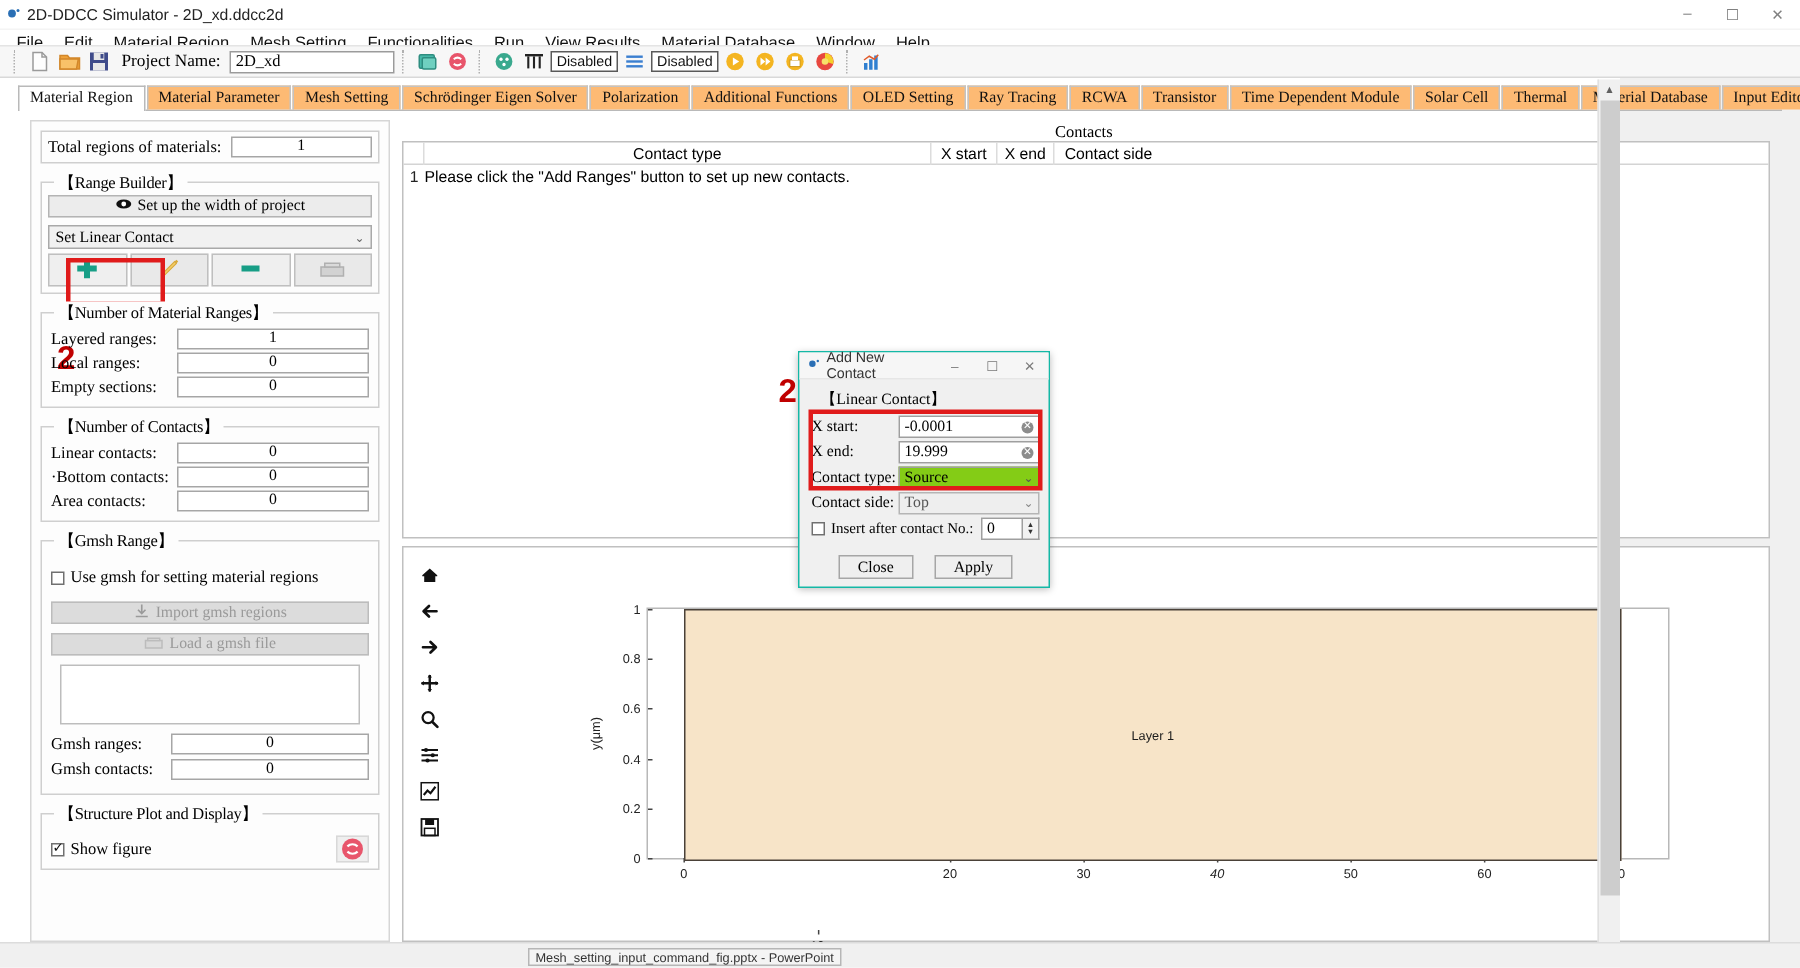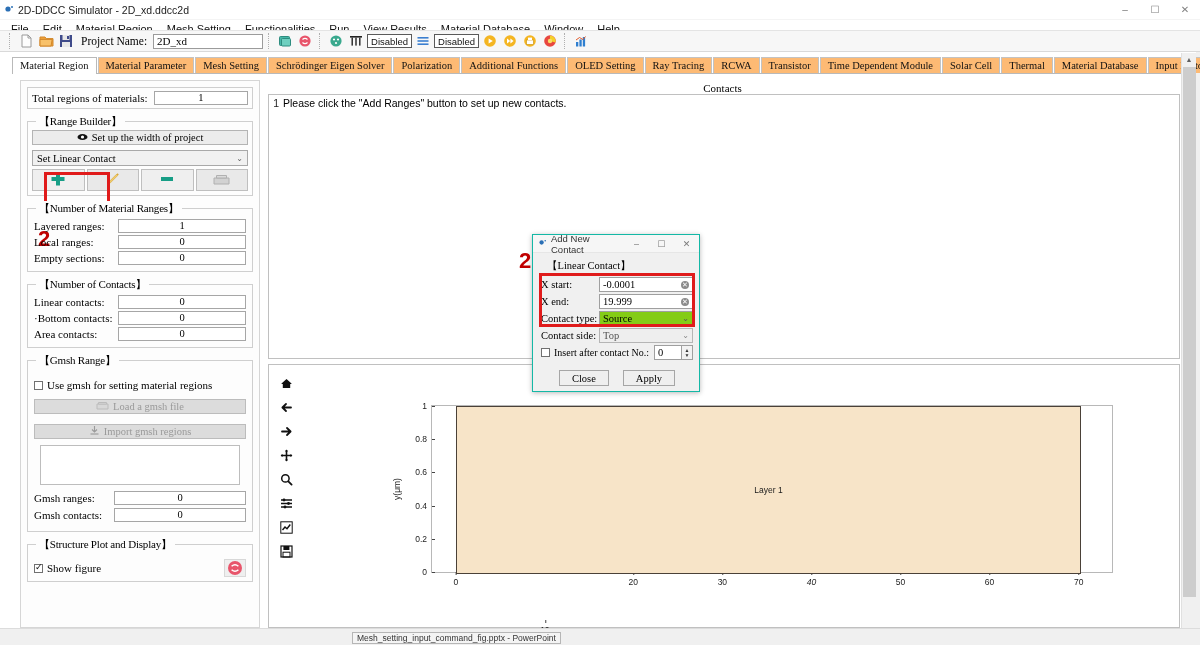--- a/index.html
+++ b/index.html
@@ -5,21 +5,21 @@
   * { box-sizing: border-box; }
   html, body {
     margin: 0; padding: 0;
     width: 1200px; height: 645px;
     overflow: hidden;
     background: #f0f0f0;
     font-family: "Liberation Serif", serif;
     font-size: 11px;
     color: #000;
   }
-  #app { position: relative; width: 1196px; height: 645px; background: #ffffff; }
+  #app { position: relative; width: 1080px; height: 645px; background: #ffffff; }
 
   
   .titlebar {
     position: absolute; left: 0; top: 0; width: 1200px; height: 20px;
     background: #ffffff; display: flex; align-items: center;
     font-family: "Liberation Sans", sans-serif; font-size: 10.5px;
     border-bottom: 1px solid #f4f4f4;
   }
   .tb-icon { width: 18px; text-align: center; font-size: 9px; color: #2a6fb5; }
   .tb-title { flex: 1; color: #222; }
@@ -493,38 +493,38 @@
     </div>
 
     <div class="group" style="margin-top:12px; padding-top:10px; padding-bottom:6px;">
       <div class="gtitle">【Gmsh Range】</div>
 
       <div class="row" style="margin:8px 2px 8px 2px;">
         <span class="cbx"></span>
         <label>Use gmsh for setting material regions</label>
       </div>
 
+      <div class="flatbtn" style="margin:10px 2px 6px 2px;">
+        <span>
+          <svg width="11" height="11" viewBox="0 0 11 11">
+              <path d="M5.5 1v5.5M3 4.5l2.5 2.5L8 4.5" stroke="#9a9a9a" stroke-width="1.1" fill="none"></path>
+              <path d="M1.5 9h8" stroke="#9a9a9a" stroke-width="1.1"></path>
+            </svg>
+        </span>
+        <span>Import gmsh regions</span>
+      </div>
+
       <div class="flatbtn" style="margin:6px 2px;">
         <span>
           <svg width="13" height="9" viewBox="0 0 13 9">
               <path d="M1 3h11v5H1z" fill="#d8d8d8" stroke="#bcbcbc"></path>
               <path d="M2.5 1.5h8V3h-8z" fill="#dedede" stroke="#bcbcbc"></path>
             </svg>
         </span>
         <span>Load a gmsh file</span>
-      </div>
-
-      <div class="flatbtn" style="margin:10px 2px 6px 2px;">
-        <span>
-          <svg width="11" height="11" viewBox="0 0 11 11">
-              <path d="M5.5 1v5.5M3 4.5l2.5 2.5L8 4.5" stroke="#9a9a9a" stroke-width="1.1" fill="none"></path>
-              <path d="M1.5 9h8" stroke="#9a9a9a" stroke-width="1.1"></path>
-            </svg>
-        </span>
-        <span>Import gmsh regions</span>
       </div>
 
       <div class="whitearea"></div>
 
       <div class="row" style="margin:3px 2px;">
         <label style="width:80px;">Gmsh ranges:</label>
         <div class="txtbox" style="flex:1;">0</div>
       </div>
       <div class="row" style="margin:3px 2px;">
         <label style="width:80px;">Gmsh contacts:</label>
@@ -546,20 +546,27 @@
             </svg>
         </span>
       </div>
     </div>
 
   </div>
 
   <div class="contacts-title">Contacts</div>
 
   <div class="table-wrap">
+    <div class="table-header">
+      <div class="th" style="width:14px;"></div>
+      <div class="th" style="width:338px;">Contact type</div>
+      <div class="th" style="width:44px;">X start</div>
+      <div class="th" style="width:38px;">X end</div>
+      <div class="th" style="width:72px;border-right:none;">Contact side</div>
+    </div>
     <div class="table-row">
       <div class="row-num">1</div>
       <div>Please click the "Add Ranges" button to set up new contacts.</div>
     </div>
   </div>
 
   <div class="plot-panel">
     <div class="mpl-toolbar">
       <div class="mpl-btn">
         <svg width="13" height="13" viewBox="0 0 13 13">

